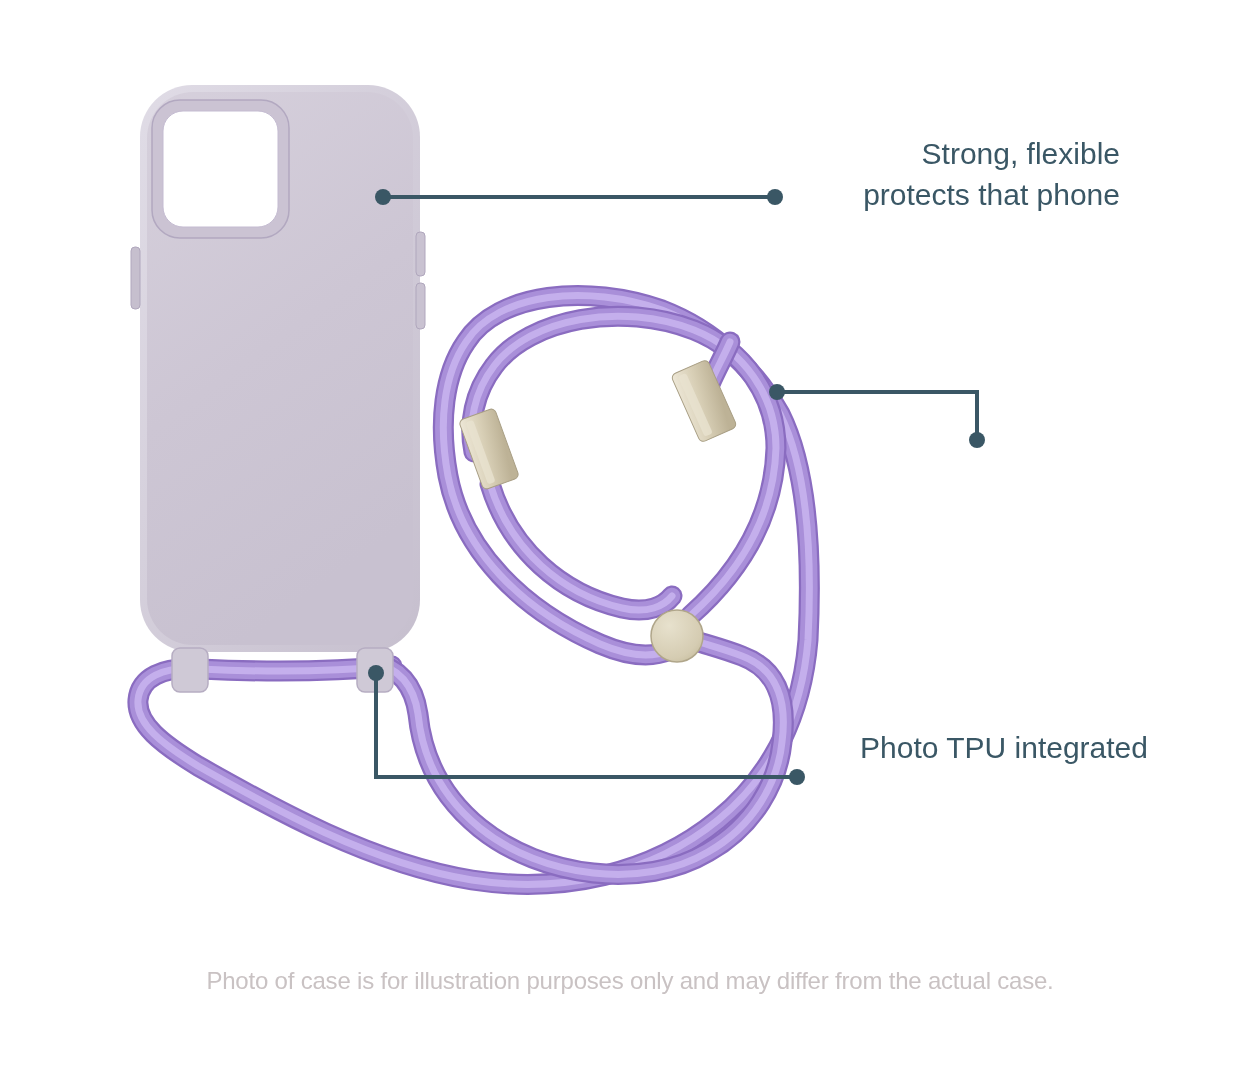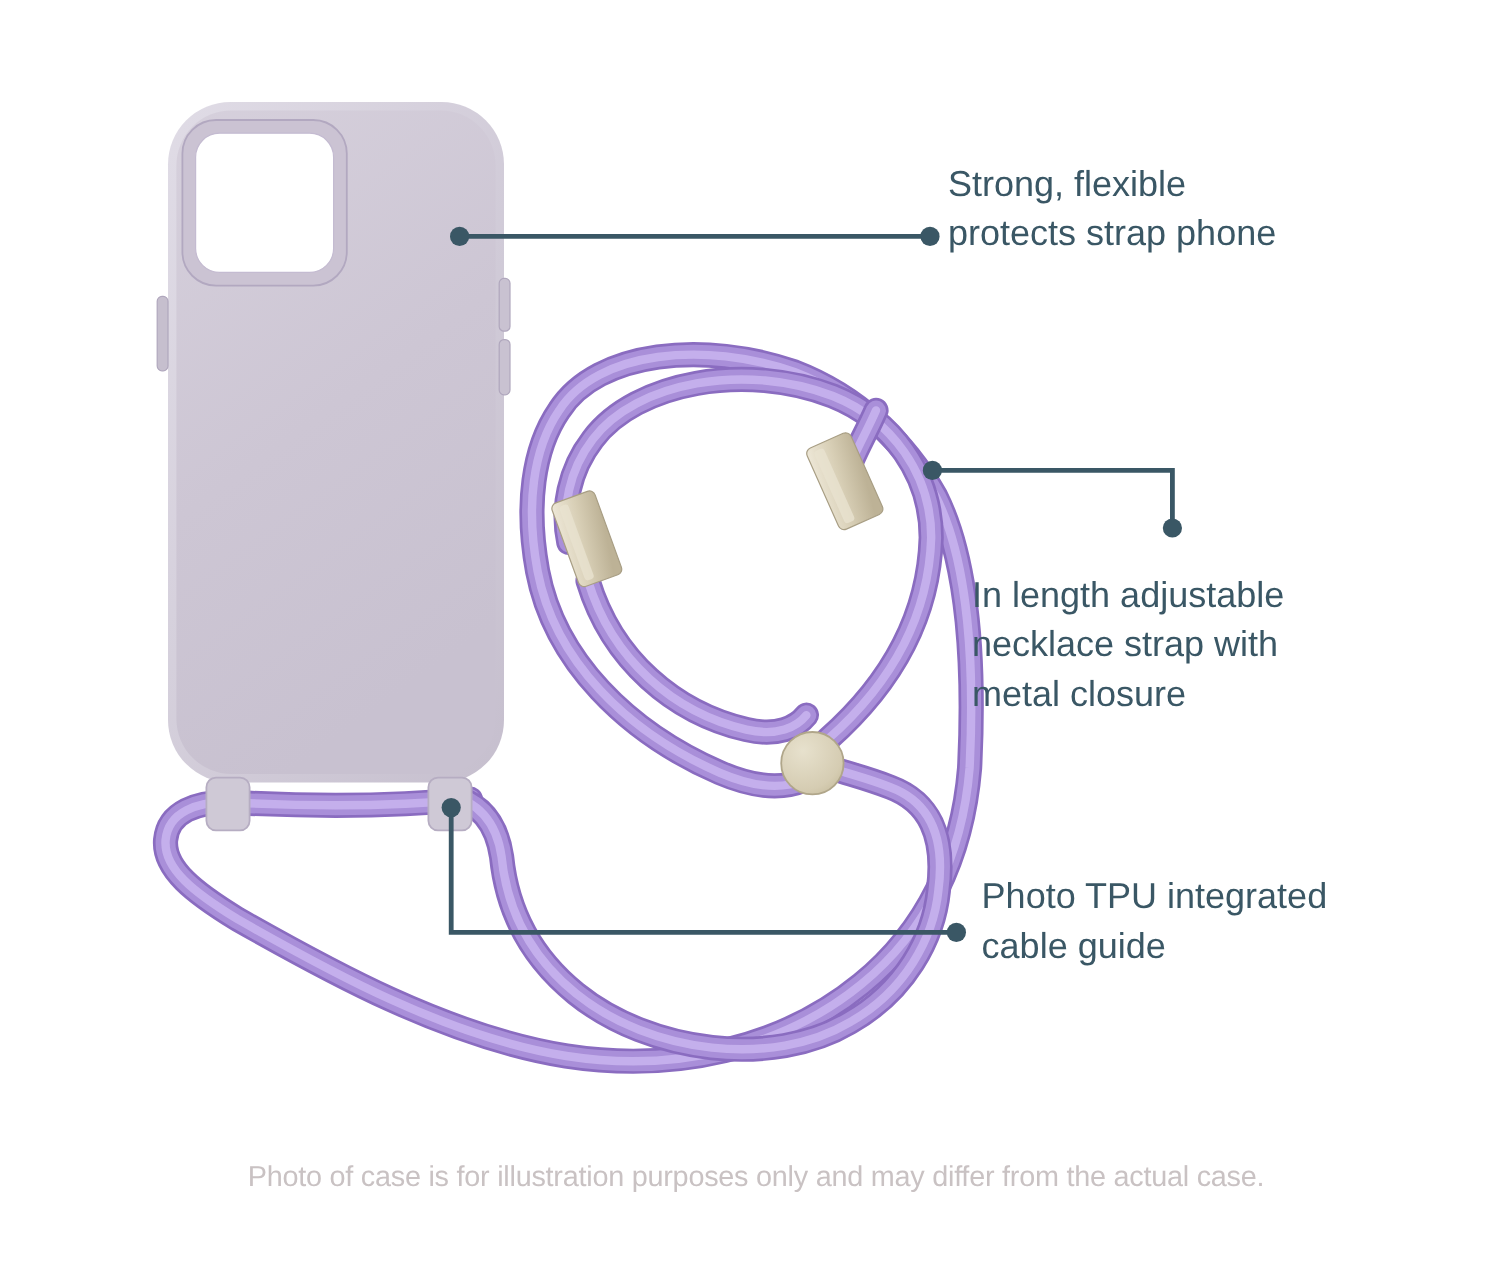--- a/index.html
+++ b/index.html
@@ -26,21 +26,21 @@
   .stage{position:absolute;left:0;top:0;width:1260px;height:1066px;}
   svg{display:block;}
   .cord-u{fill:none;stroke:var(--c-cord_dark);stroke-width:21;stroke-linecap:round;}
   .cord-m{fill:none;stroke:var(--c-cord);stroke-width:16.5;stroke-linecap:round;}
   .cord-h{fill:none;stroke:var(--c-cord_light);stroke-width:7;stroke-linecap:round;opacity:.85;}
   .leader{fill:none;stroke:var(--c-ink);stroke-width:4;}
   .leader-dot{fill:var(--c-ink);}
   .ann{
     position:absolute;color:var(--c-ink);
     font:400 30px/41px "Liberation Sans", sans-serif;
-    text-align:left;white-space:nowrap;
+    text-align:right;white-space:nowrap;
   }
   .ann span{display:block;}
   .footer{
     position:absolute;left:0;top:966px;width:1260px;
     text-align:center;color:var(--c-footer_text);
     font:400 24px/30px "Liberation Sans", sans-serif;
     letter-spacing:-0.2px;
   }
 </style>
 </head>
@@ -153,29 +153,23 @@
       <g>
         <polyline class="leader" points="376,673 376,777 797,777"></polyline>
         <circle class="leader-dot" cx="376" cy="673" r="8"></circle>
         <circle class="leader-dot" cx="797" cy="777" r="8"></circle>
       </g>
     </g>
   </svg>
 
   <div class="ann" style="left:790px;top:133px;width:330px;">
     <span>Strong, flexible</span>
-    <span>protects strap phone</span>
+    <span>protects that phone</span>
   </div>
 
-  <div class="ann" style="left:810px;top:476px;width:330px;">
-    <span>In length adjustable</span>
-    <span>necklace strap with</span>
-    <span>metal closure</span>
-  </div>
 
   <div class="ann" style="left:818px;top:727px;width:330px;">
     <span>Photo TPU integrated</span>
-    <span>cable guide</span>
   </div>
 
   <div class="footer">Photo of case is for illustration purposes only and may differ from the actual case.</div>
 
 </div>
 
 </body></html>

